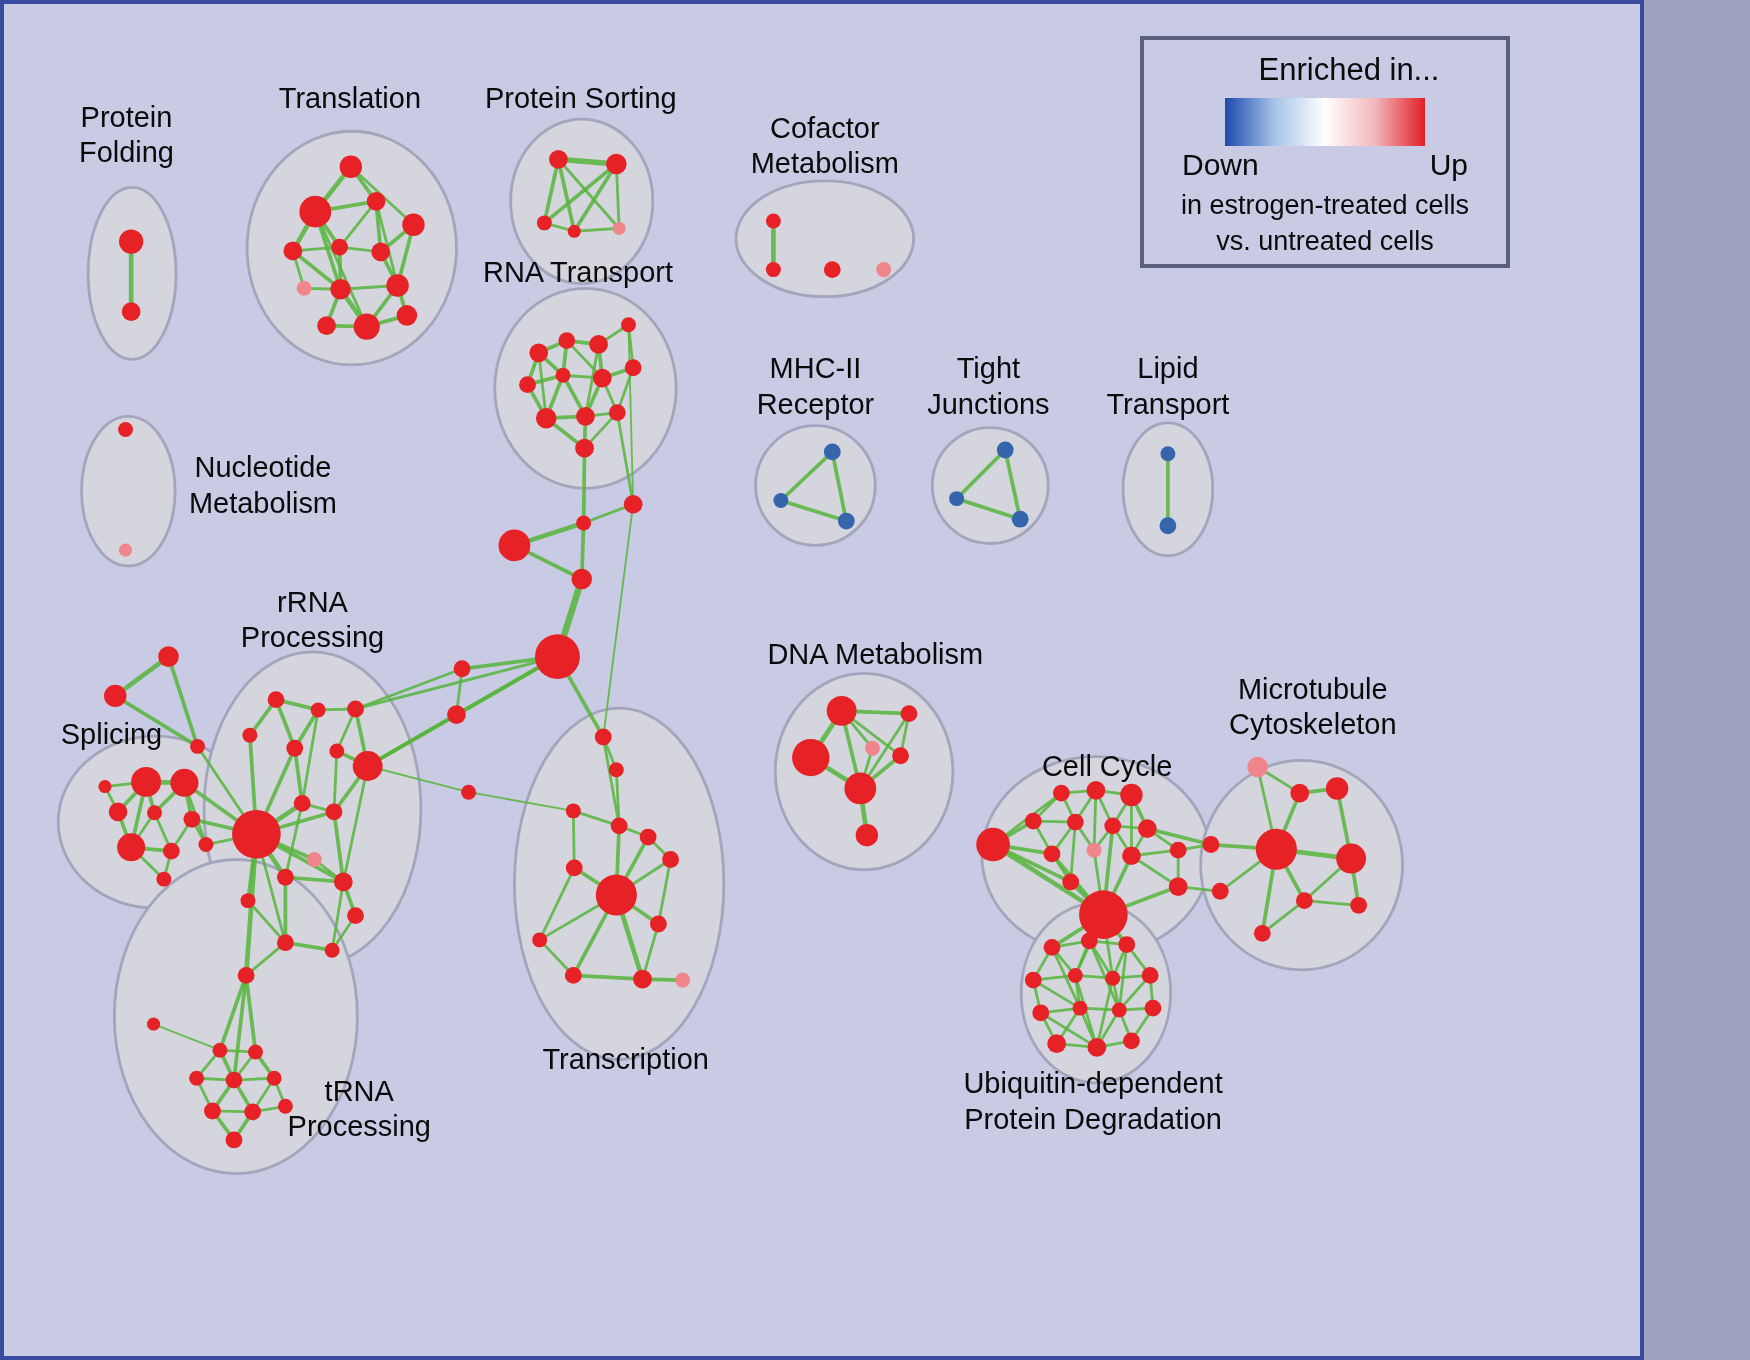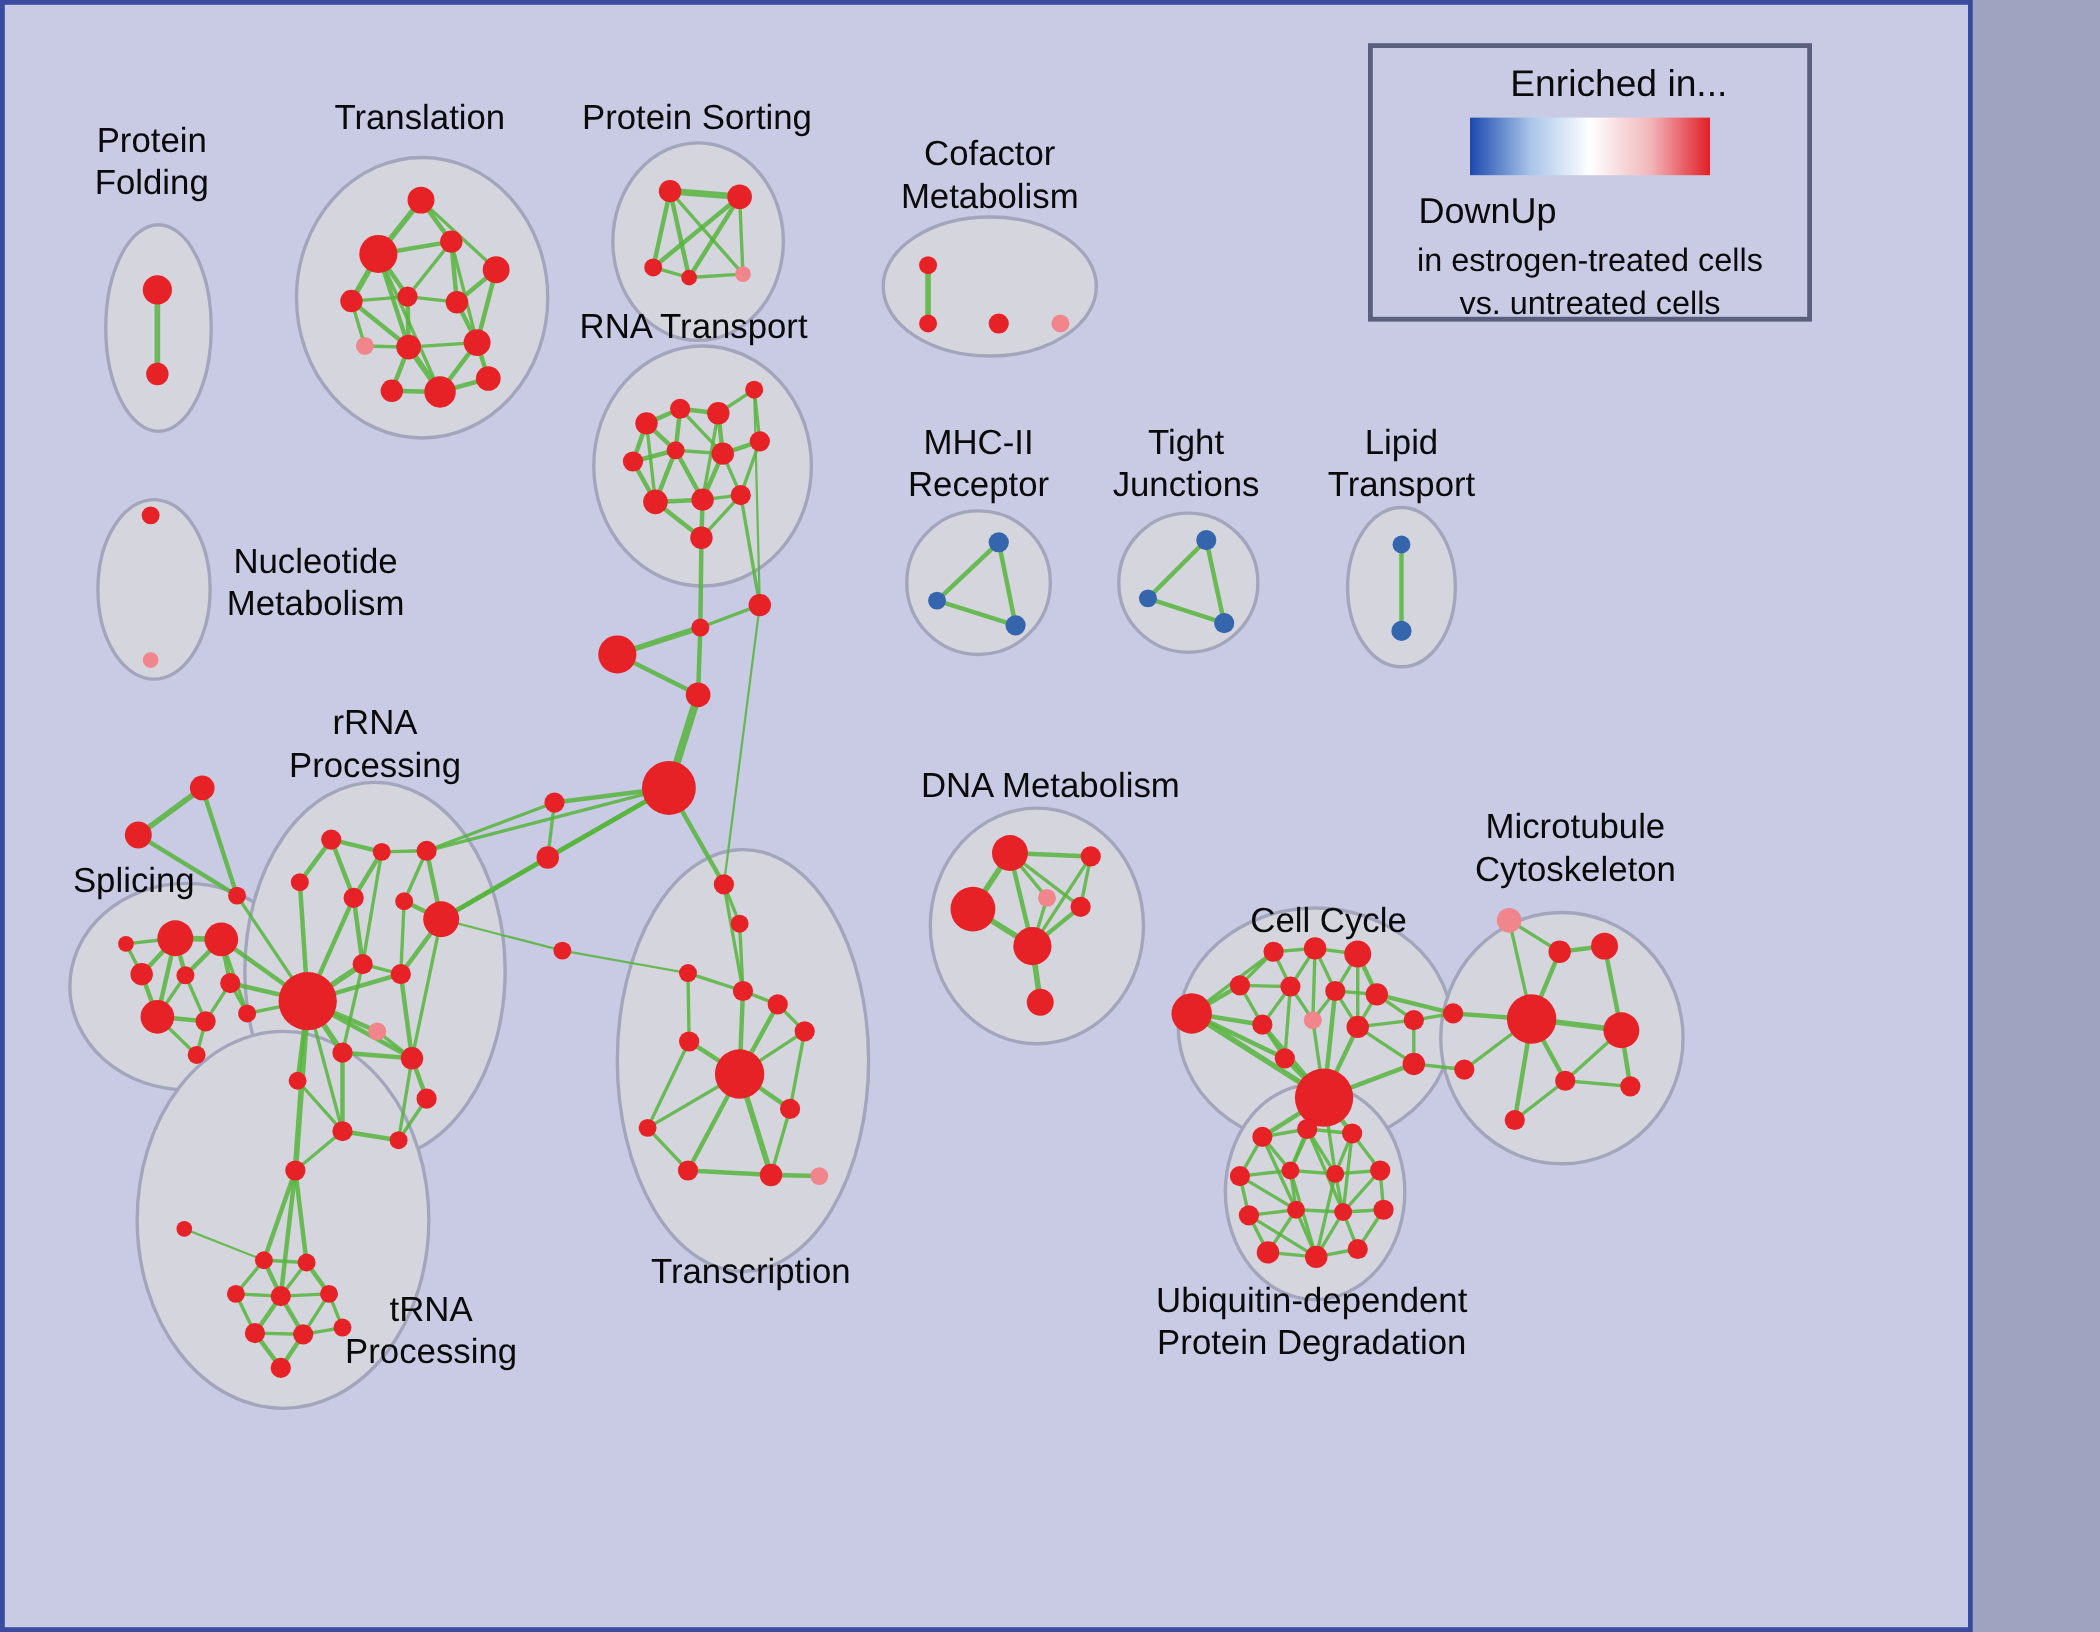--- a/index.html
+++ b/index.html
@@ -21,22 +21,22 @@
   .legend{
     position:absolute;left:1136px;top:32px;width:370px;height:232px;
     border:4px solid #5a5f7d;
     box-sizing:border-box;
     text-align:center;
     color:#0a0a0a;
   }
   .legend-title{font-size:31px;margin-top:12px;padding-left:48px;}
   .legend-gradient{width:200px;height:48px;margin:10px auto 2px auto;}
   .legend-updown{
-    display:flex;justify-content:flex-start;
-    width:286px;margin:14px auto 6px auto;font-size:30px;
+    display:flex;justify-content:space-between;
+    width:286px;margin:2px auto 6px auto;font-size:30px;
   }
   .legend-sub{font-size:27px;line-height:1.32;}
 </style>
 </head>
 <body>
 
 <div class="page">
   <svg class="network" id="network" viewBox="0 0 1750 1360">
       <ellipse cx="137" cy="245" rx="47" ry="92" fill="#d5d5de" stroke="#a3a5bc" stroke-width="3"></ellipse>
       <ellipse cx="372" cy="218" rx="112" ry="125" fill="#d5d5de" stroke="#a3a5bc" stroke-width="3"></ellipse>

